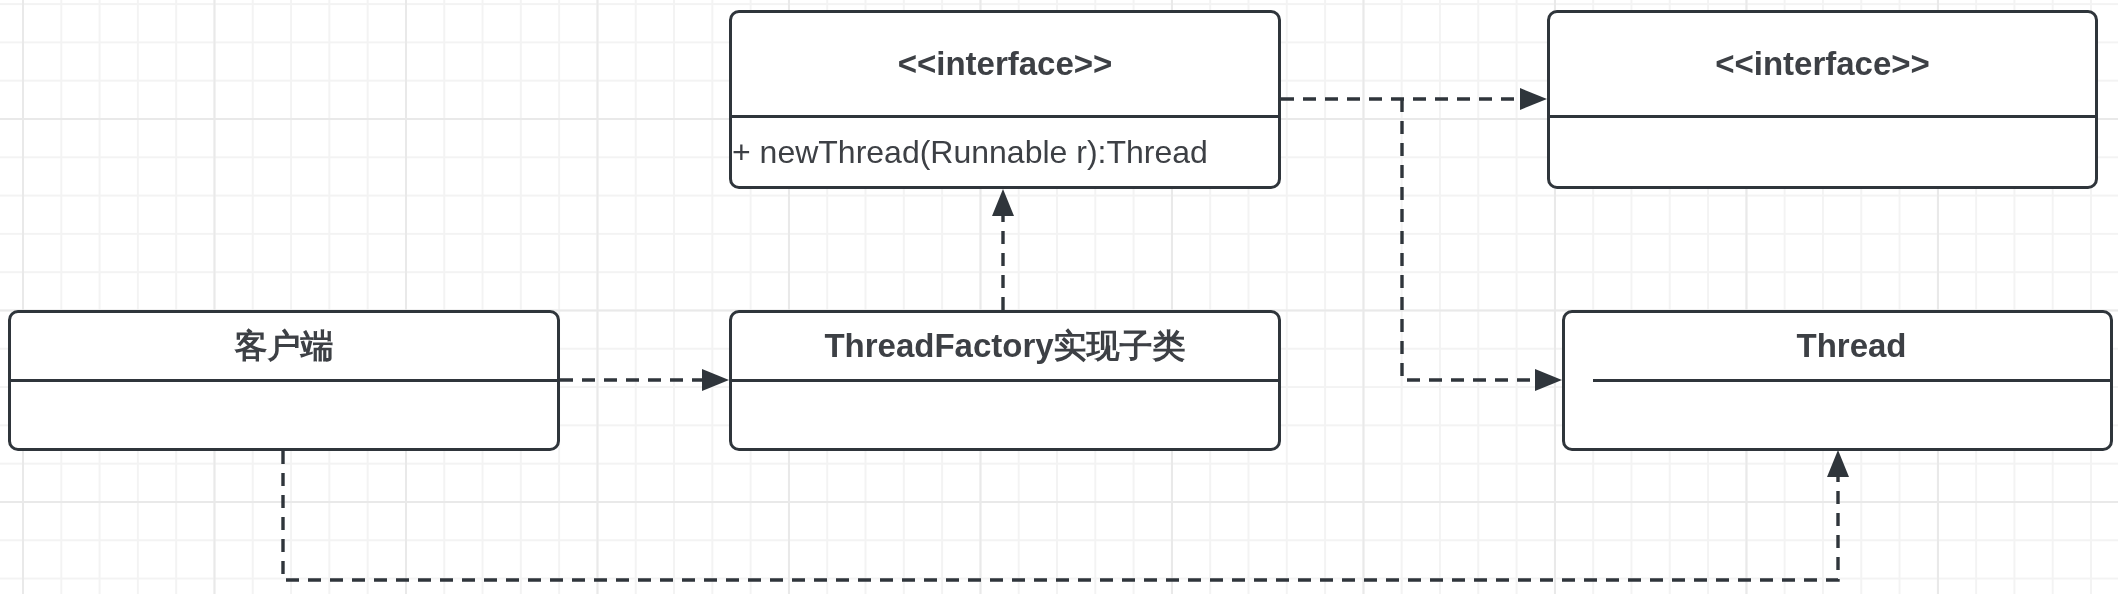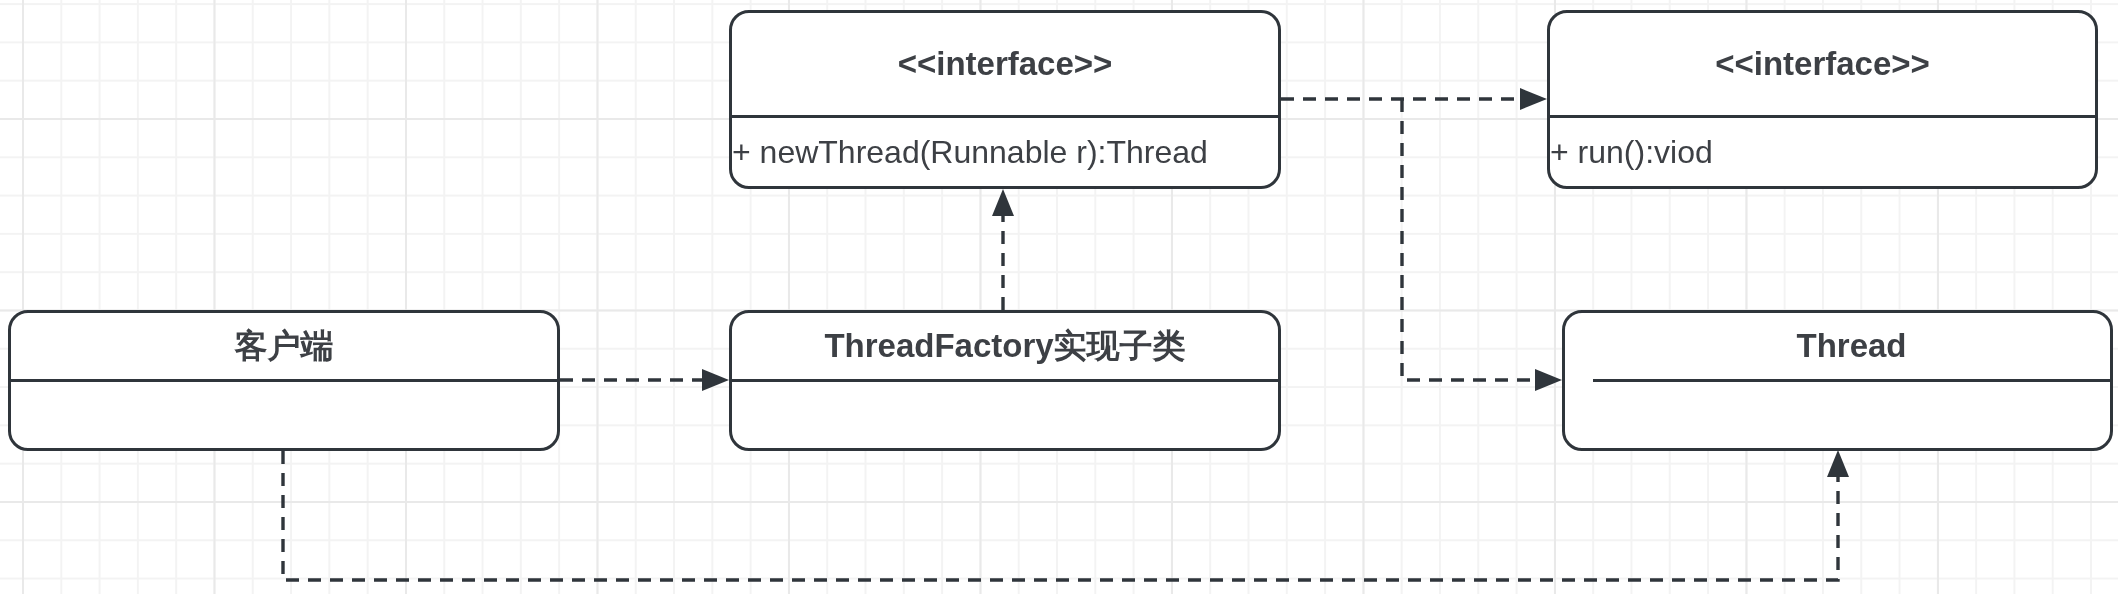--- a/index.html
+++ b/index.html
@@ -18,21 +18,21 @@
       linear-gradient(to right,  var(--grid-minor, #f3f3f3) 1.5px, transparent 1.5px),
       linear-gradient(to bottom, var(--grid-minor, #f3f3f3) 1.5px, transparent 1.5px);
     background-size: 191.5px 191.5px, 191.5px 191.5px, 38.3px 38.3px, 38.3px 38.3px;
     background-position: 22px 118px, 22px 118px, 22px 118px, 22px 118px;
   }
 
   .uml-node {
     position: absolute;
     background: #ffffff;
     border: 3px solid var(--stroke, #2f353b);
-    border-radius: 20px;
+    border-radius: 10px;
     display: flex;
     flex-direction: column;
     color: var(--text, #3d4045);
   }
   .node-head {
     flex: none;
     border-bottom: 3px solid var(--stroke, #2f353b);
     display: flex;
     flex-direction: column;
     align-items: center;
@@ -121,23 +121,20 @@
     </div>
     <div class="node-body">
       <div class="method-label">+ newThread(Runnable r):Thread</div>
     </div>
   </div>
 
   <div class="uml-node" id="node-runnable">
     <div class="node-head">
       <div class="stereotype">&lt;&lt;interface&gt;&gt;</div>
     </div>
-    <div class="node-body">
-      <div class="method-label">+ run():viod</div>
-    </div>
   </div>
 
   <div class="uml-node" id="node-factory-impl">
     <div class="node-head">
       <div class="node-title">ThreadFactory实现子类</div>
     </div>
     <div class="node-body"></div>
   </div>
 
   <div class="uml-node" id="node-client">

